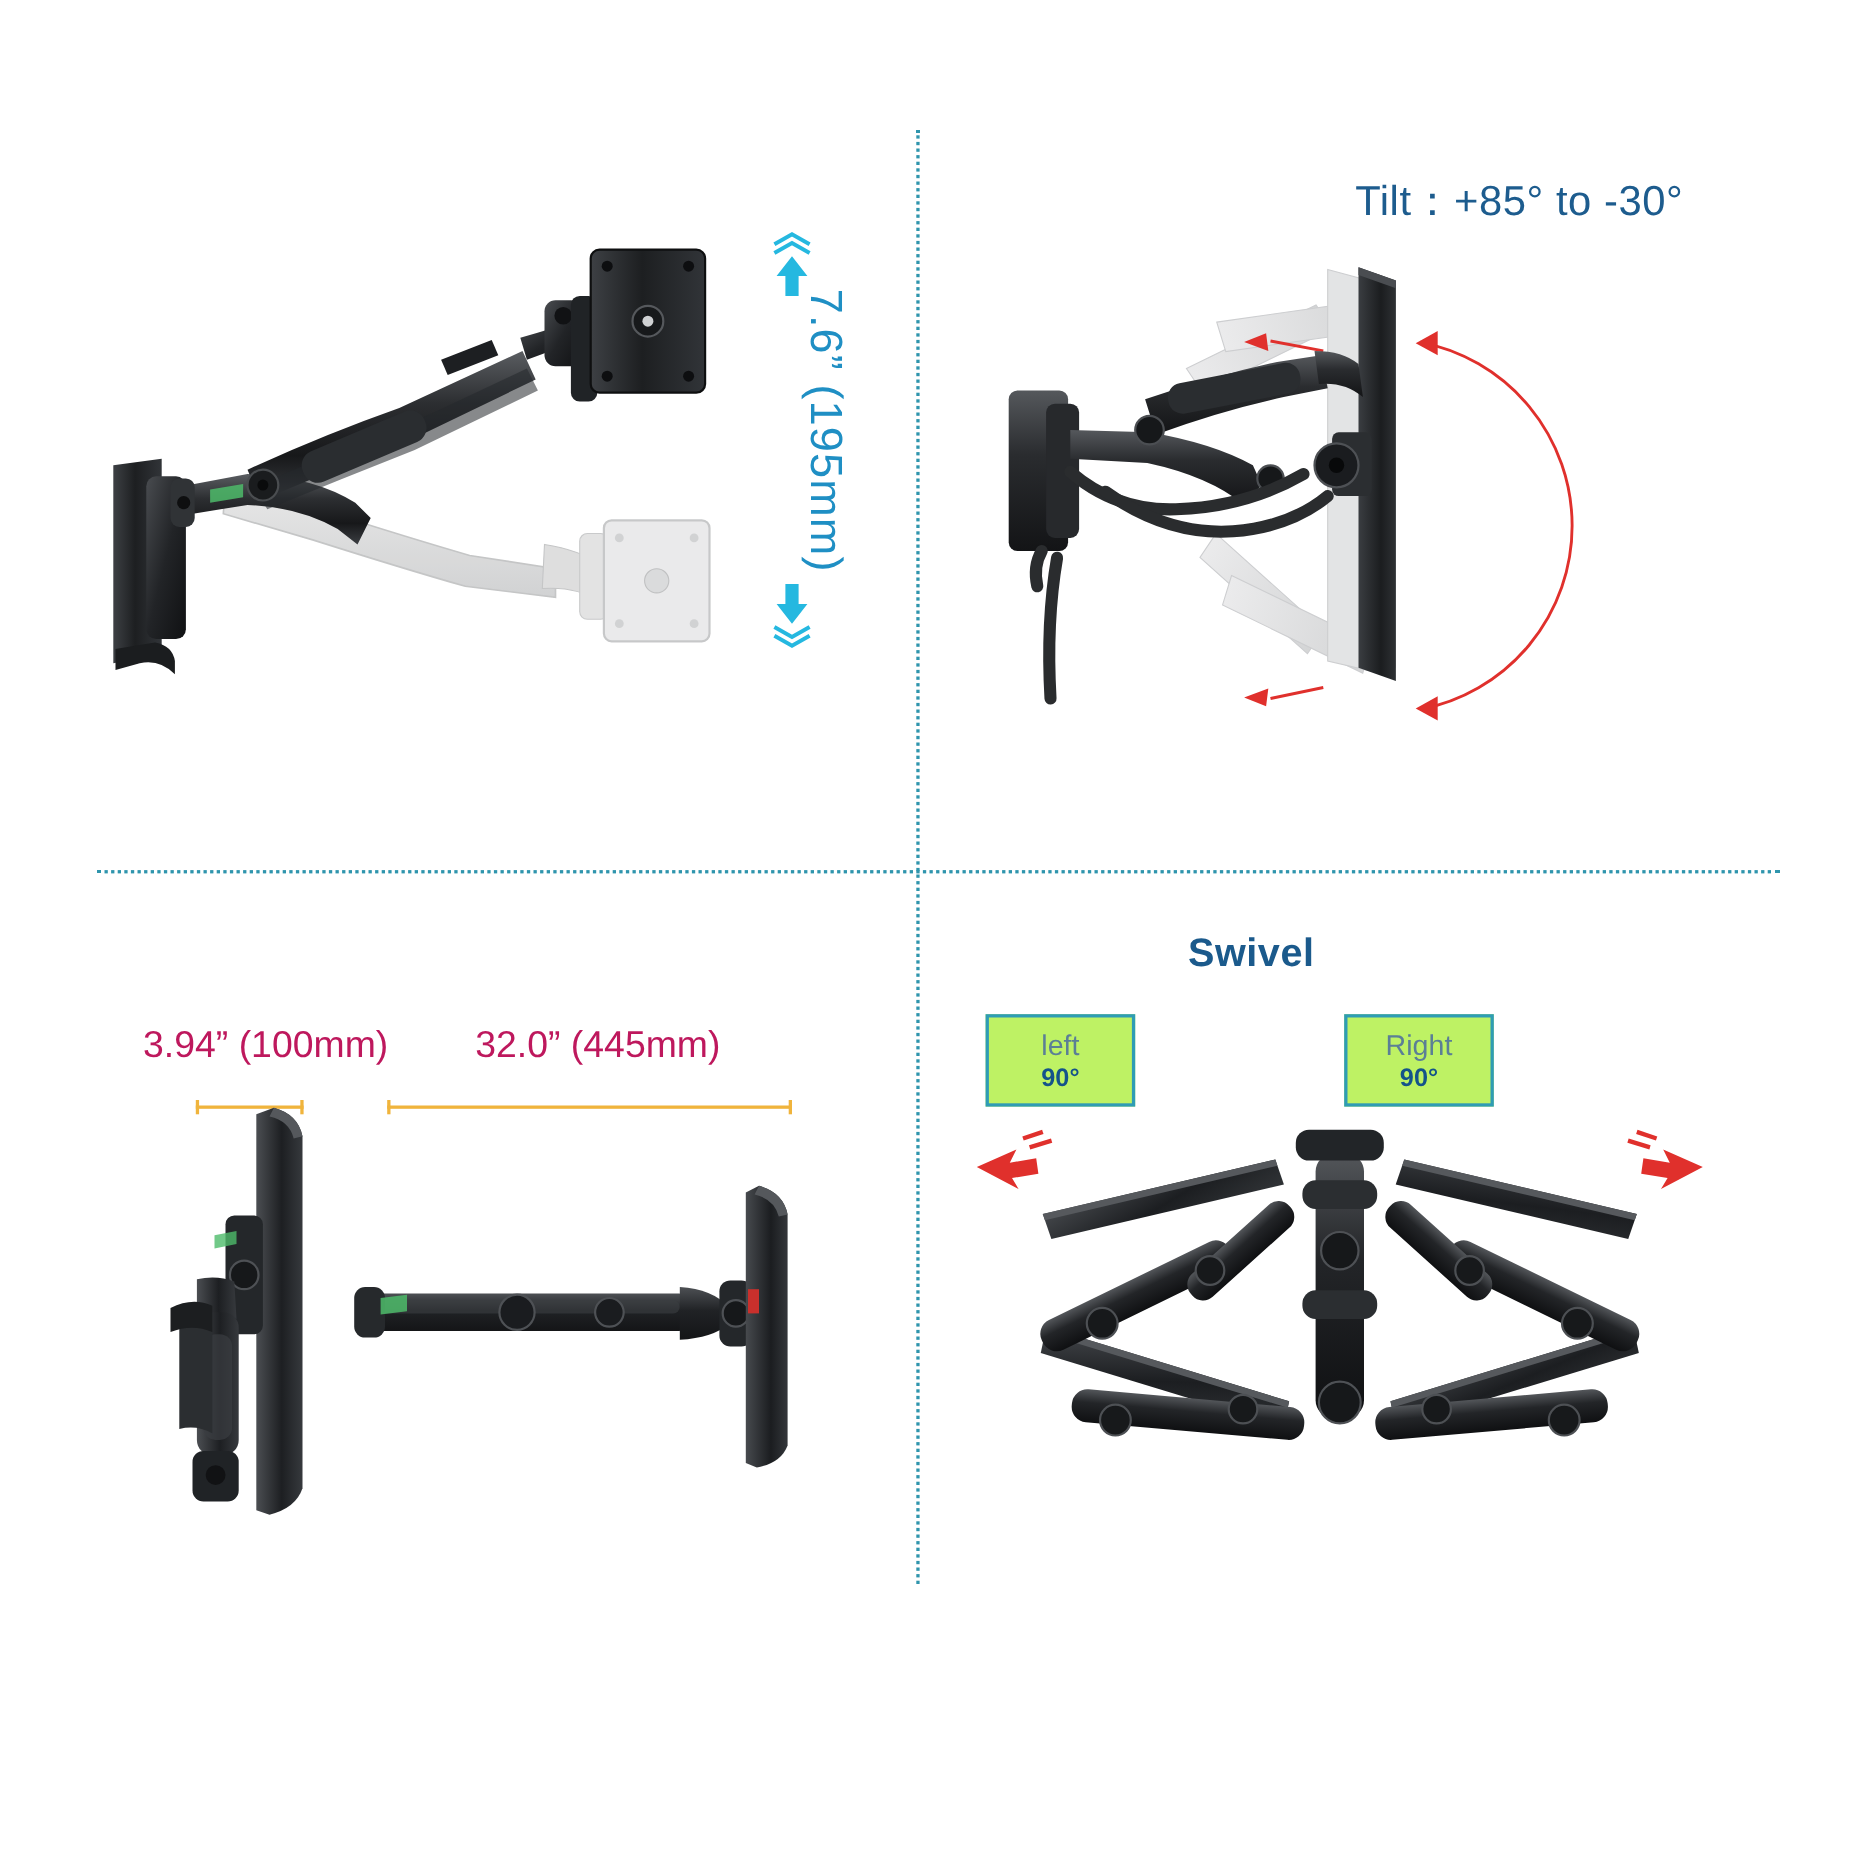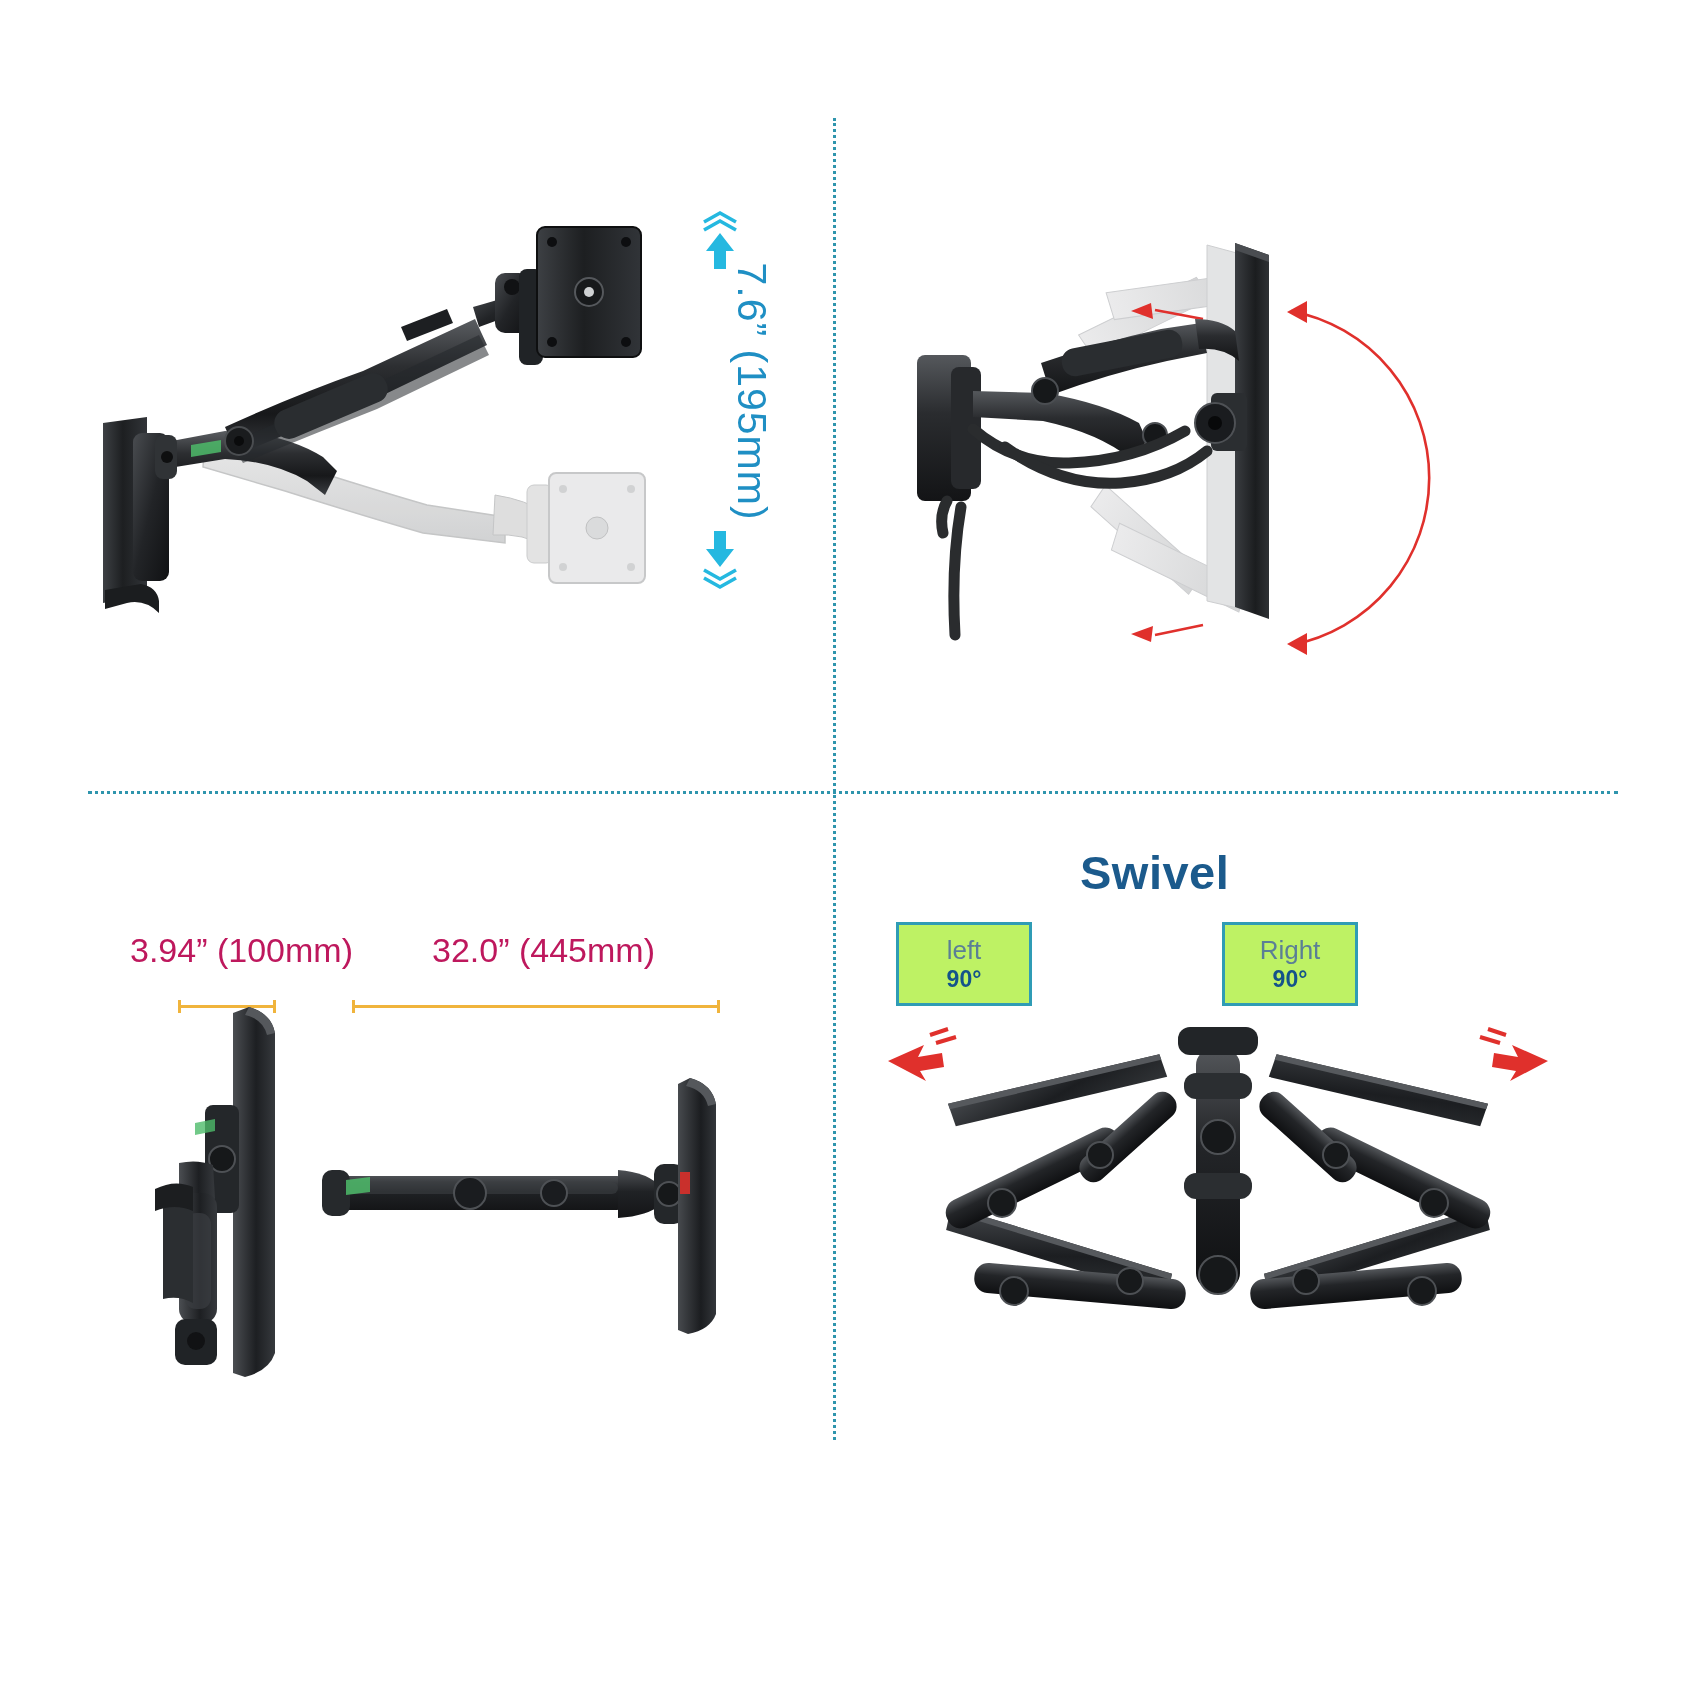--- a/index.html
+++ b/index.html
@@ -64,21 +64,21 @@
     position:absolute;top:0;width:3px;height:13px;background:#f0b43c;
   }
   .dimline .cap.l{left:0;}
   .dimline .cap.r{right:0;}
   #dim-depth-line{left:178px;top:1000px;width:98px;}
   #dim-extend-line{left:352px;top:1000px;width:368px;}
 
   
   .swivel-title{
     position:absolute;left:1080px;top:845px;
-    font-size:47px;font-weight:bold;color:#1b5a8c;letter-spacing:.5px;
+    font-size:36px;font-weight:bold;color:#1b5a8c;letter-spacing:.5px;
   }
   .swivel-box{
     position:absolute;width:130px;height:78px;
     border:3px solid #2f9cb5;background:#bef264;
     display:flex;flex-direction:column;align-items:center;justify-content:center;
     line-height:1;
   }
   #swivel-box-left{left:896px;top:922px;}
   #swivel-box-right{left:1222px;top:922px;}
   .swivel-box .side{font-size:26px;font-weight:300;color:#5b7f96;margin-bottom:5px;}
@@ -184,20 +184,21 @@
       <div class="txt">7.6” (195mm)</div>
       <svg class="arrow-dn" viewBox="0 0 44 46">
         <path d="M22 38 L36 20 L28 20 L28 2 L16 2 L16 20 L8 20 Z" fill="#25b8e0"></path>
         <path d="M6 41 L22 50 L38 41" fill="none" stroke="#25b8e0" stroke-width="3.6"></path>
         <path d="M6 49 L22 58 L38 49" fill="none" stroke="#25b8e0" stroke-width="3.6"></path>
       </svg>
     </div>
   </div>
 
   <div class="quad" id="q-tr">
+    <div class="tilt-label" style="left:399px;top:157px;">Tilt：+85° to -30°</div>
 
     <svg class="art" style="left:22px;top:215px;" width="640" height="480" viewBox="0 0 640 480">
       <defs>
         <linearGradient id="metalC" x1="0" y1="0" x2="0" y2="1">
           <stop offset="0%" stop-color="#55585c"></stop>
           <stop offset="40%" stop-color="#2a2c2f"></stop>
           <stop offset="100%" stop-color="#131416"></stop>
         </linearGradient>
         <linearGradient id="scrG" x1="0" y1="0" x2="1" y2="0">
           <stop offset="0%" stop-color="#3a3d41"></stop>

